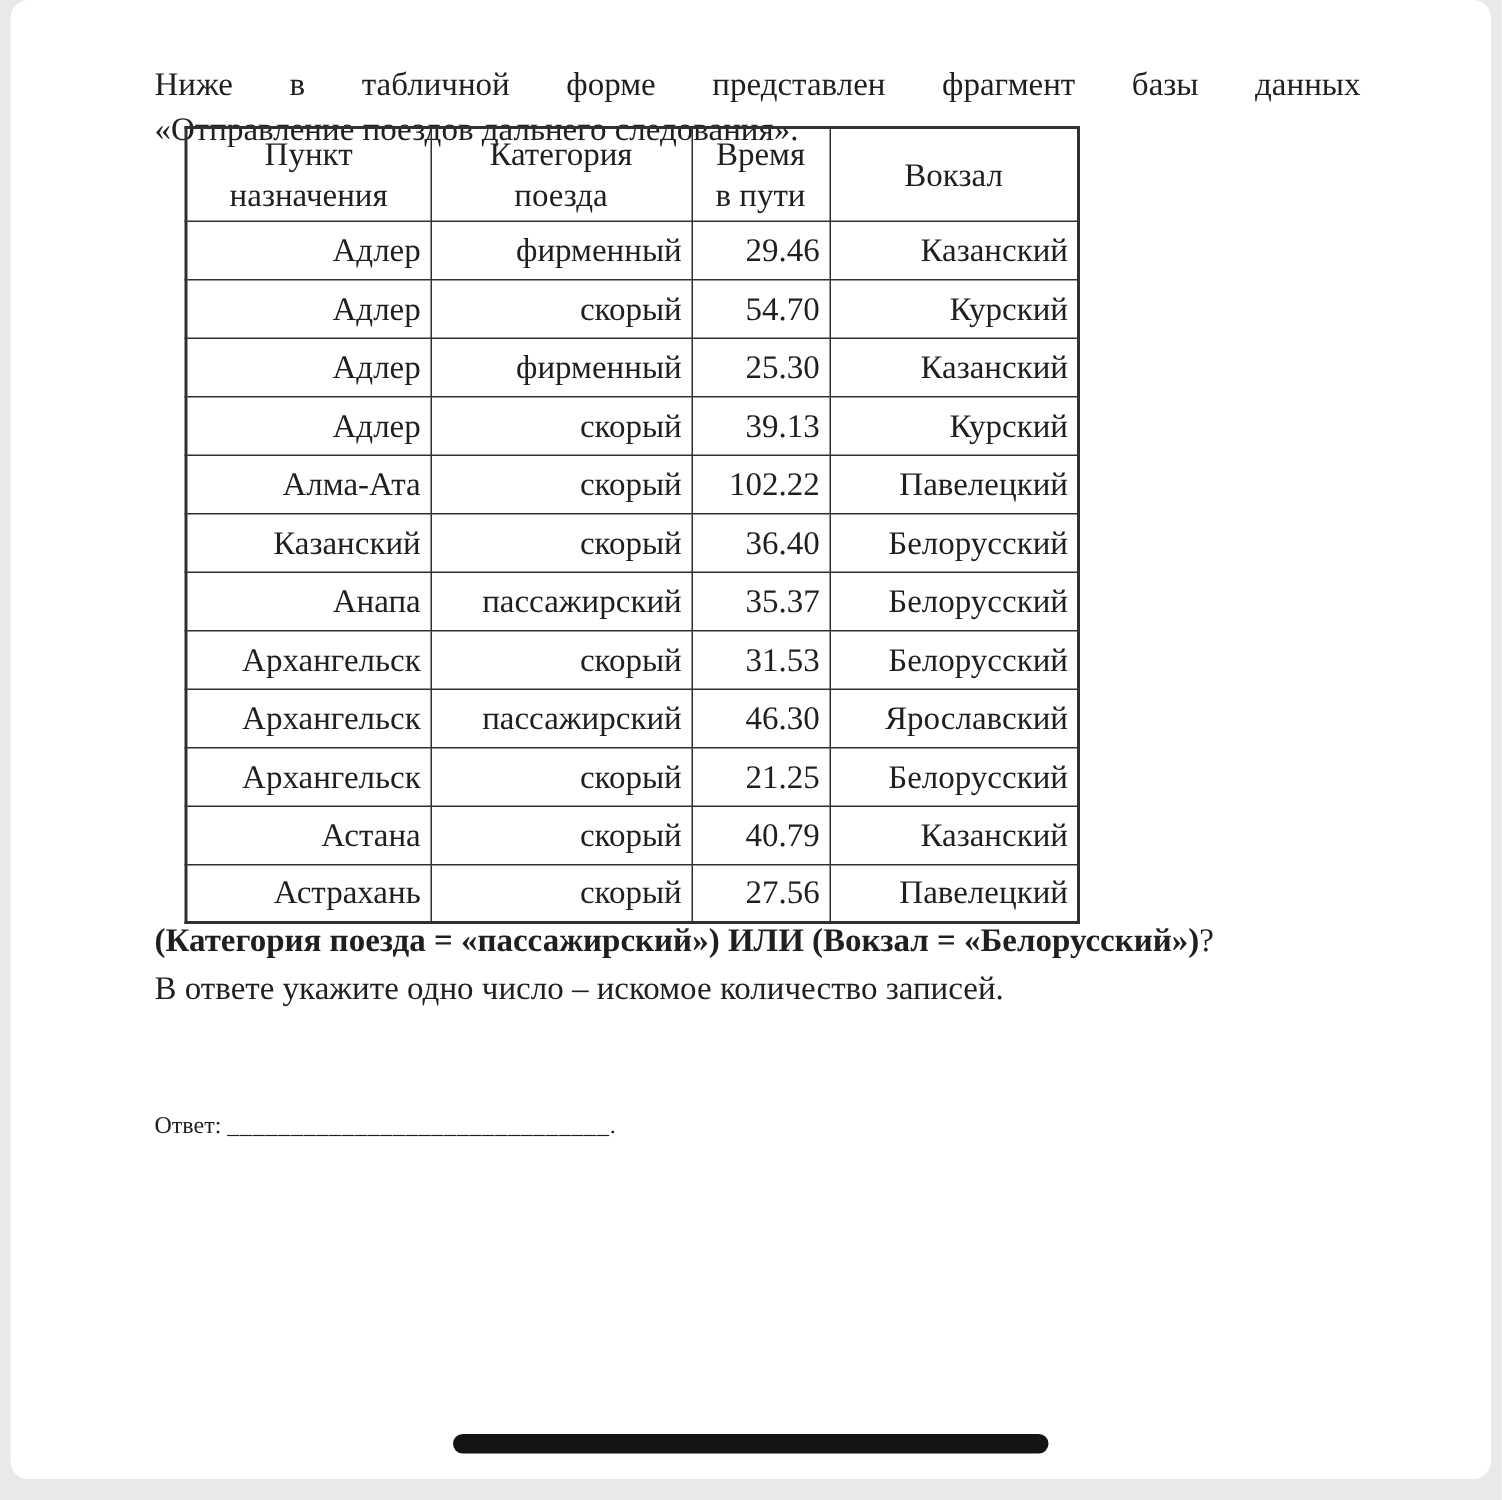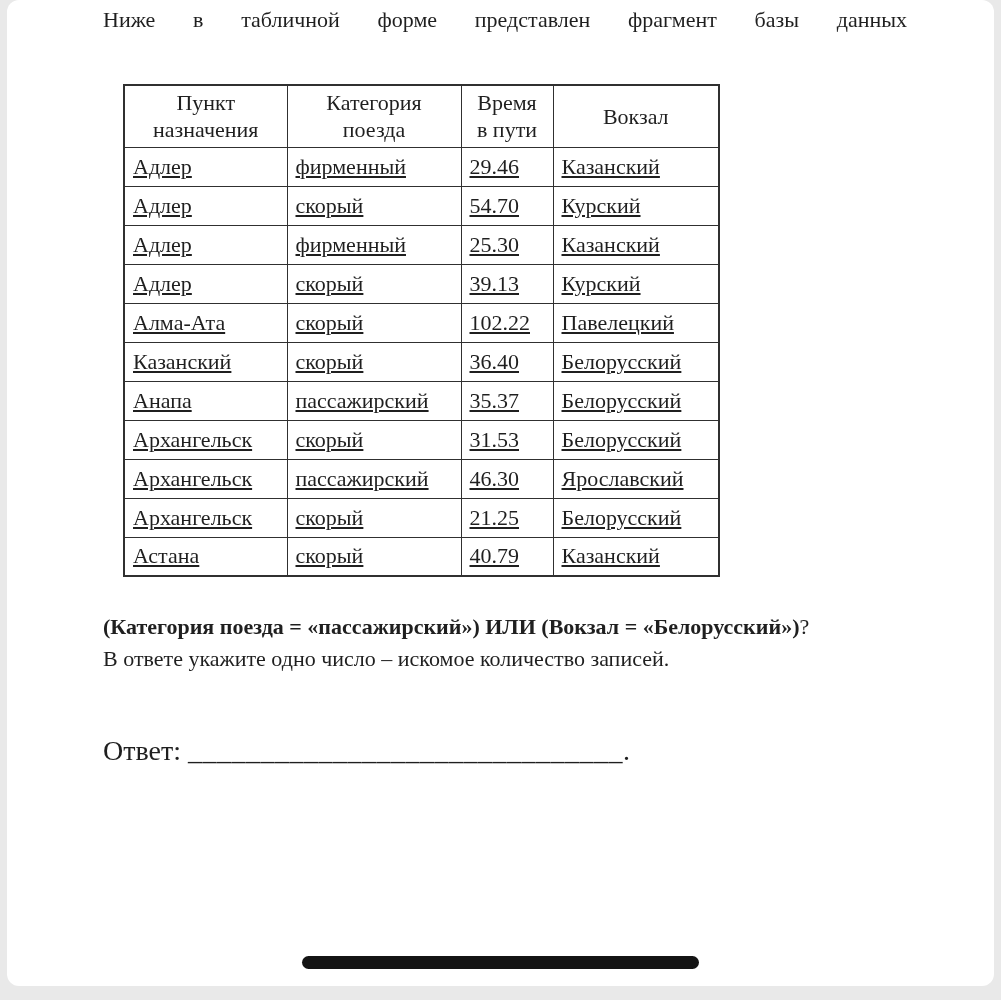--- a/index.html
+++ b/index.html
@@ -21,20 +21,21 @@
   .intro {
     position: absolute;
     left: 96px; top: 5px;
     width: 804px;
     font-size: 22px;
     line-height: 30px;
   }
   .justify-line {
     text-align: justify;
     text-align-last: justify;
+    margin-top: 36px;
   }
   table.db-table {
     position: absolute;
     left: 116px; top: 84px;
     border-collapse: collapse;
     table-layout: fixed;
     width: 595px;
     font-size: 22px;
     border: 2px solid var(--border-color, #303030);
   }
@@ -46,61 +47,61 @@
     text-align: center;
     vertical-align: middle;
     white-space: pre-line;
     height: 62px;
     line-height: 27px;
     padding: 2px 4px;
   }
   table.db-table td {
     height: 39px;
     vertical-align: middle;
-    text-align: left;
+    text-align: right;
     padding: 2px 6px 2px 8px;
     white-space: nowrap;
     overflow: hidden;
-    text-decoration: underline;
   }
   col.c0 { width: 163px; }
   col.c1 { width: 174px; }
   col.c2 { width: 92px; }
   col.c3 { width: 166px; }
   .question {
     position: absolute;
     left: 96px; top: 611px;
     width: 830px;
     font-size: 22px;
     line-height: 32px;
   }
   .question b { font-weight: bold; }
   .answer {
     position: absolute;
     left: 96px; top: 736px;
-    font-size: 28px;
+    font-size: 16px;
     line-height: 30px;
     white-space: nowrap;
   }
   .answer .blank { letter-spacing: 0.5px; }
   .home-bar {
     position: absolute;
     left: 295px; top: 956px;
     width: 397px; height: 13px;
     border-radius: 7px;
     background: var(--bar-color, #141414);
   }
 </style>
 </head>
 <body>
 
 <div class="page">
 
   <div class="intro">
     <div class="justify-line">Ниже в табличной форме представлен фрагмент базы данных</div>
+    <div>«Отправление поездов дальнего следования».</div>
   </div>
 
   <table class="db-table">
     <colgroup>
       <col class="c0">
         <col class="c1">
         <col class="c2">
         <col class="c3">
     </colgroup>
     <thead>
@@ -174,20 +175,26 @@
           <td class="col1">скорый</td>
           <td class="col2">21.25</td>
           <td class="col3">Белорусский</td>
         </tr>
         <tr>
           <td class="col0">Астана</td>
           <td class="col1">скорый</td>
           <td class="col2">40.79</td>
           <td class="col3">Казанский</td>
         </tr>
+        <tr>
+          <td class="col0">Астрахань</td>
+          <td class="col1">скорый</td>
+          <td class="col2">27.56</td>
+          <td class="col3">Павелецкий</td>
+        </tr>
       </tbody>
   </table>
 
   <div class="question">
     <div><b>(Категория поезда = «пассажирский») ИЛИ (Вокзал = «Белорусский»)</b><span>?</span></div>
     <div>В ответе укажите одно число – искомое количество записей.</div>
   </div>
 
   <div class="answer">
     <span>Ответ: </span><span class="blank">______________________________.</span>

